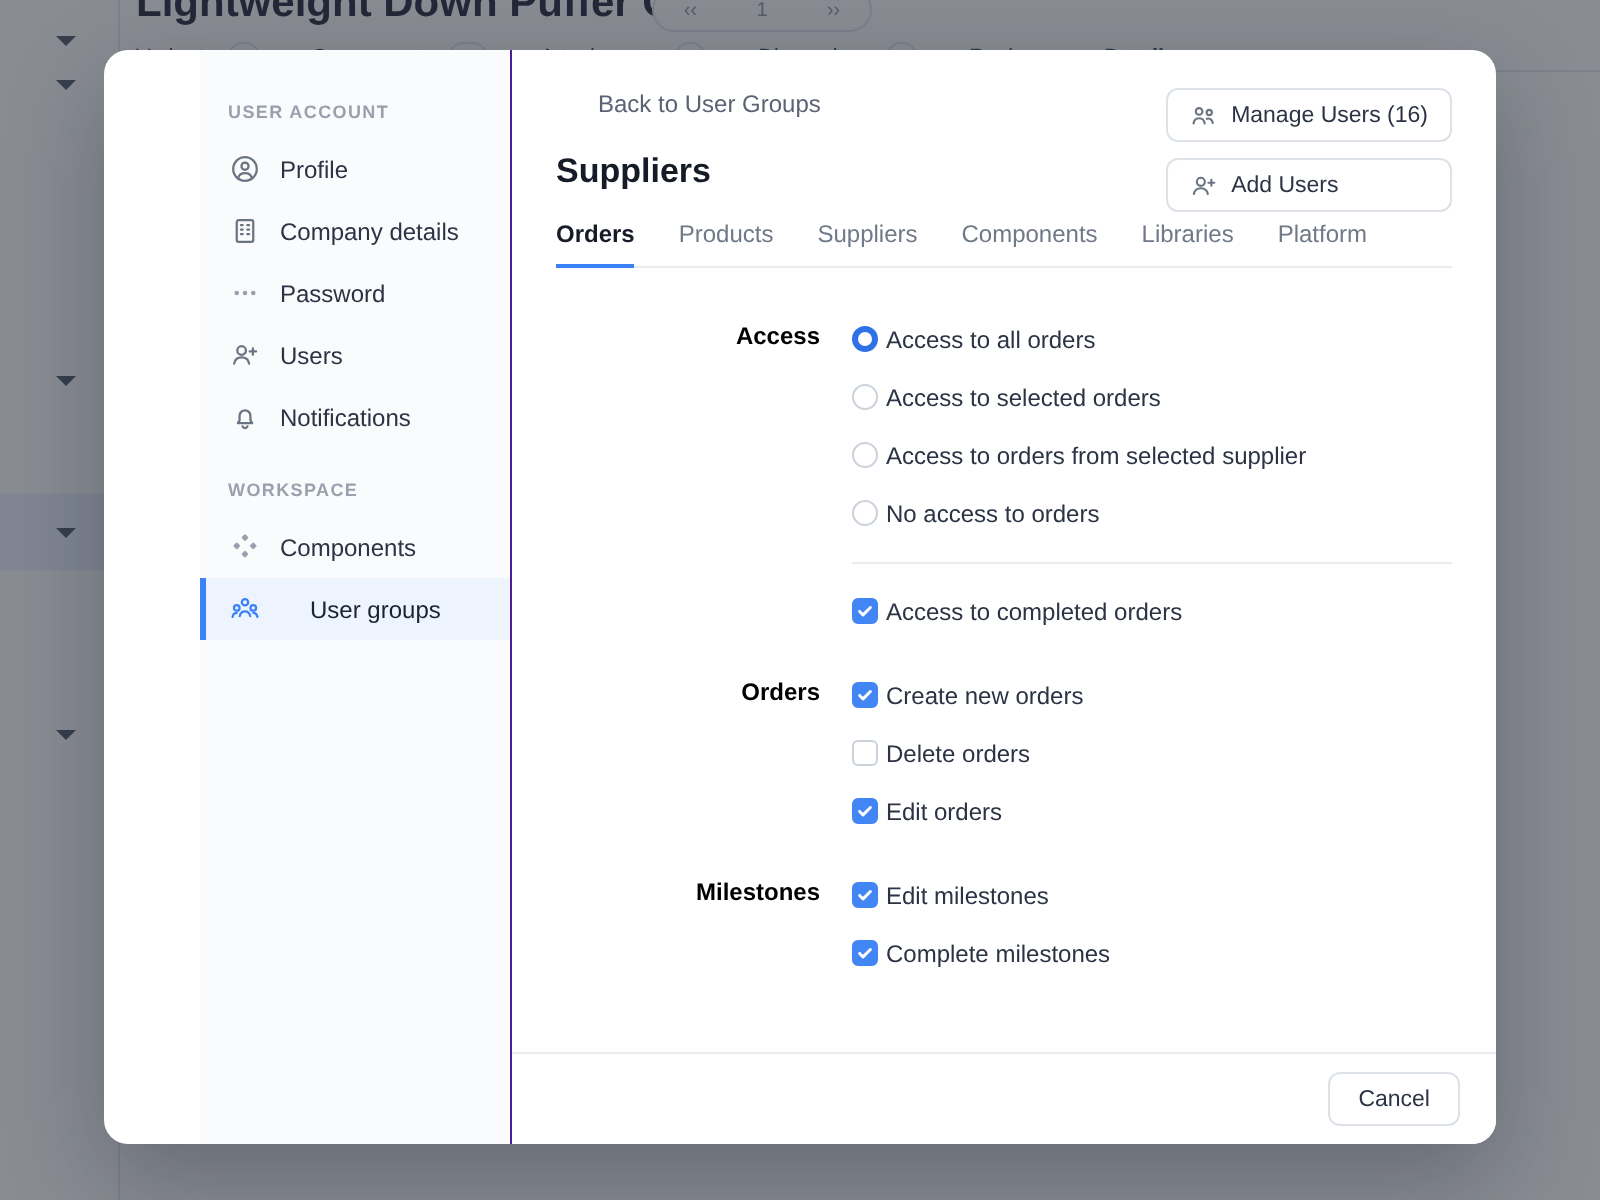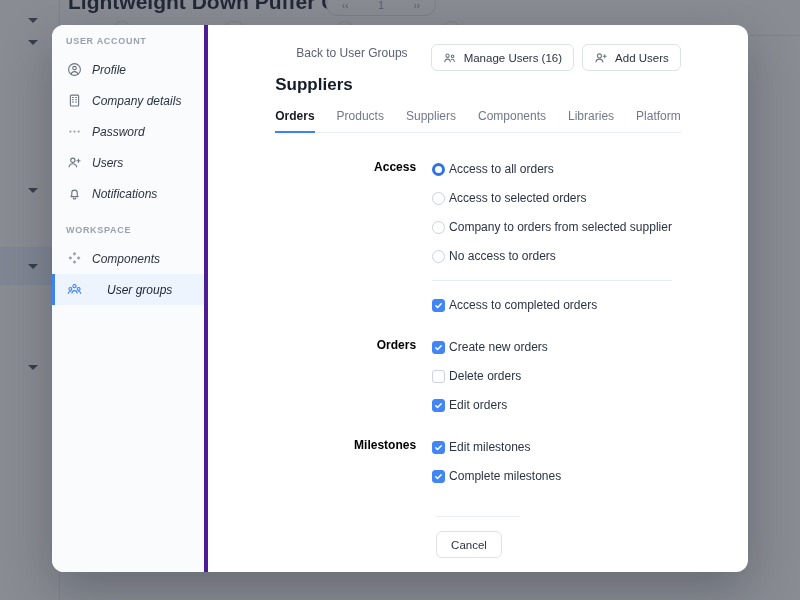--- a/index.html
+++ b/index.html
@@ -71,52 +71,53 @@
     position: absolute; left: 52px; top: 25px;
     width: 696px; height: 547px;
     background: #ffffff; border-radius: 12px;
     box-shadow: 0 18px 50px rgba(15,20,32,.28);
     overflow: hidden; display: flex;
   }
 
   
   .side {
     width: 156px; flex: 0 0 156px; height: 100%;
-    background: #fafbfc; border-right: 4px solid #4c1d95;
-    padding-top: 11px;
+    background: #fafbfc; border-right: 1px solid #4c1d95;
+    padding-top: 26px;
+    margin-left: 48px;
   }
   .side-head {
     padding: 0 0 0 14px; margin-bottom: 8px;
     font-size: 9px; letter-spacing: .7px; font-weight: bold;
     color: #9aa1ae; text-transform: uppercase;
   }
   .side-head.second { margin-top: 16px; }
   .side-item {
     display: flex; align-items: center; gap: 10px;
     height: 31px; padding-left: 14px;
-    font-size: 12px; color: #2b3344; cursor: pointer; font-style: italic;
+    font-size: 12px; color: #2b3344; cursor: pointer;
   }
   .side-item .ic { width: 16px; height: 16px; flex: 0 0 16px;
                    display: flex; align-items: center; justify-content: center; }
   .side-item .ic svg { width: 15px; height: 15px; display: block; }
   .side-item.active { background: #eef4fe; position: relative; color: #1b2230; gap: 25px; }
   .side-item.active::before {
     content: ""; position: absolute; left: 0; top: 0; bottom: 0;
     width: 2.5px; background: #3b82f6;
   }
 
   
-  .pane { flex: 1; height: 100%; position: relative; display: flex; flex-direction: column; align-items: center; }
+  .pane { flex: 1; height: 100%; position: relative; display: flex; flex-direction: column; }
   .pane-head { padding: 20px 22px 0 22px; flex: 0 0 auto; position: relative; }
   .back {
     display: inline-flex; align-items: center; gap: 8px;
     font-size: 12px; color: #5a6273; cursor: pointer;
   }
   .back svg { width: 13px; height: 13px; display: block; }
-  .head-actions { position: absolute; right: 22px; top: 19px; display: flex; gap: 8px; }
+  .head-actions { position: absolute; right: 22px; top: 19px; display: flex; gap: 8px; flex-direction: column; }
   .btn-ghost {
     display: inline-flex; align-items: center; gap: 7px;
     height: 27px; padding: 0 11px;
     border: 1px solid #dde1e8; border-radius: 6px; background: #fff;
     font-size: 11.5px; color: #2b3344; cursor: pointer; white-space: nowrap;
   }
   .btn-ghost svg { width: 14px; height: 14px; display: block; }
   .pane-title { margin-top: 12px; font-size: 17px; font-weight: bold; color: #151b27; }
 
   .tabs {
@@ -169,21 +170,21 @@
 
   
   .fade {
     position: absolute; left: 0; right: 0; bottom: 0; height: 26px;
     background: linear-gradient(to bottom, rgba(255,255,255,0), #fff 78%);
     pointer-events: none;
   }
 
   
   .foot {
-    flex: 0 0 auto; height: 56px; border-top: 1px solid #e9ecf1;
+    flex: 0 0 auto; height: 46px; border-top: 1px solid #e9ecf1;
     display: flex; align-items: center; justify-content: flex-end;
     gap: 16px; padding-right: 18px; background: #fff;
   }
   .btn-cancel {
     height: 27px; padding: 0 14px; border: 1px solid #dde1e8; border-radius: 6px;
     background: #fff; font-size: 11.5px; color: #2b3344; cursor: pointer;
     font-family: inherit;
   }
   .btn-save {
     height: 27px; padding: 0 13px; border: 0; border-radius: 6px;
@@ -385,21 +386,21 @@
               <div class="opt">
                 <span class="radio on"></span>
                 <span>Access to all orders</span>
               </div>
               <div class="opt">
                 <span class="radio"></span>
                 <span>Access to selected orders</span>
               </div>
               <div class="opt">
                 <span class="radio"></span>
-                <span>Company to orders from selected supplier</span>
+                <span>Access to orders from selected supplier</span>
               </div>
               <div class="opt">
                 <span class="radio"></span>
                 <span>No access to orders</span>
               </div>
               <div class="divider" style="margin-top: 14px;"></div>
               <div class="opt">
                 <span class="cbx on">
                   <svg viewBox="0 0 12 12" fill="none" stroke="#fff" stroke-width="2" stroke-linecap="round" stroke-linejoin="round">
                     <path d="M2.4 6.3 4.7 8.6 9.6 3.7"></path>

